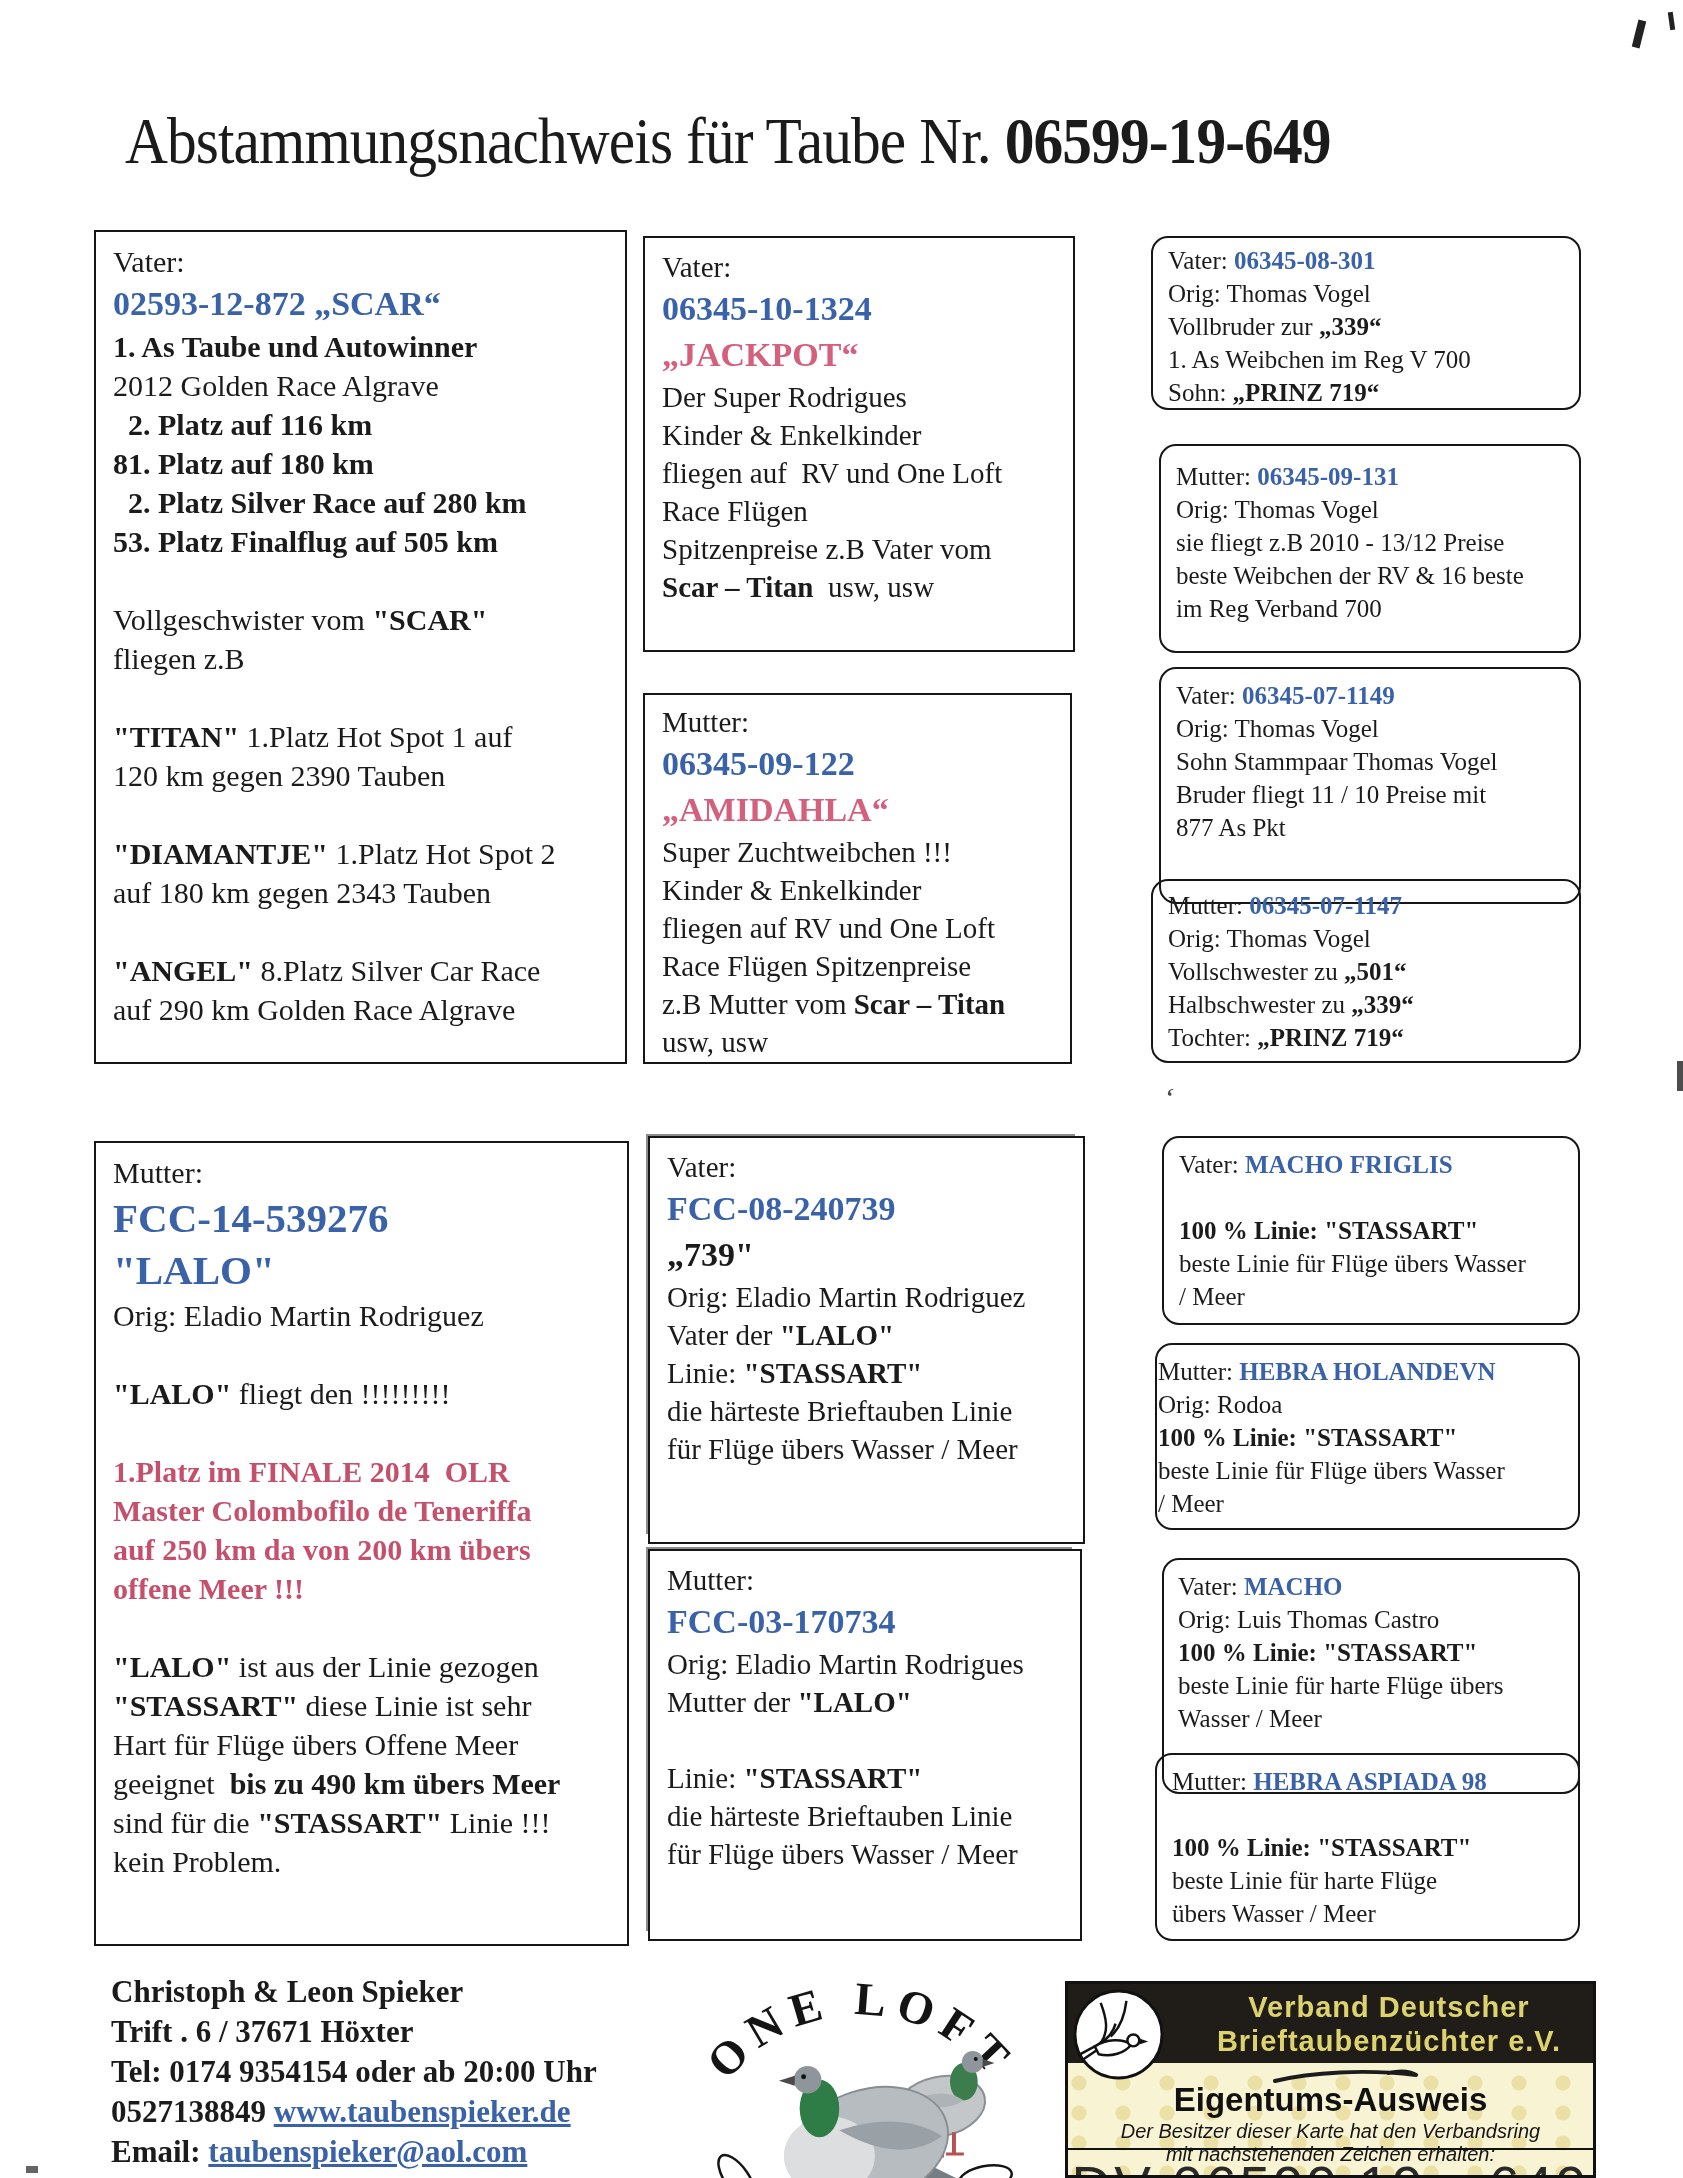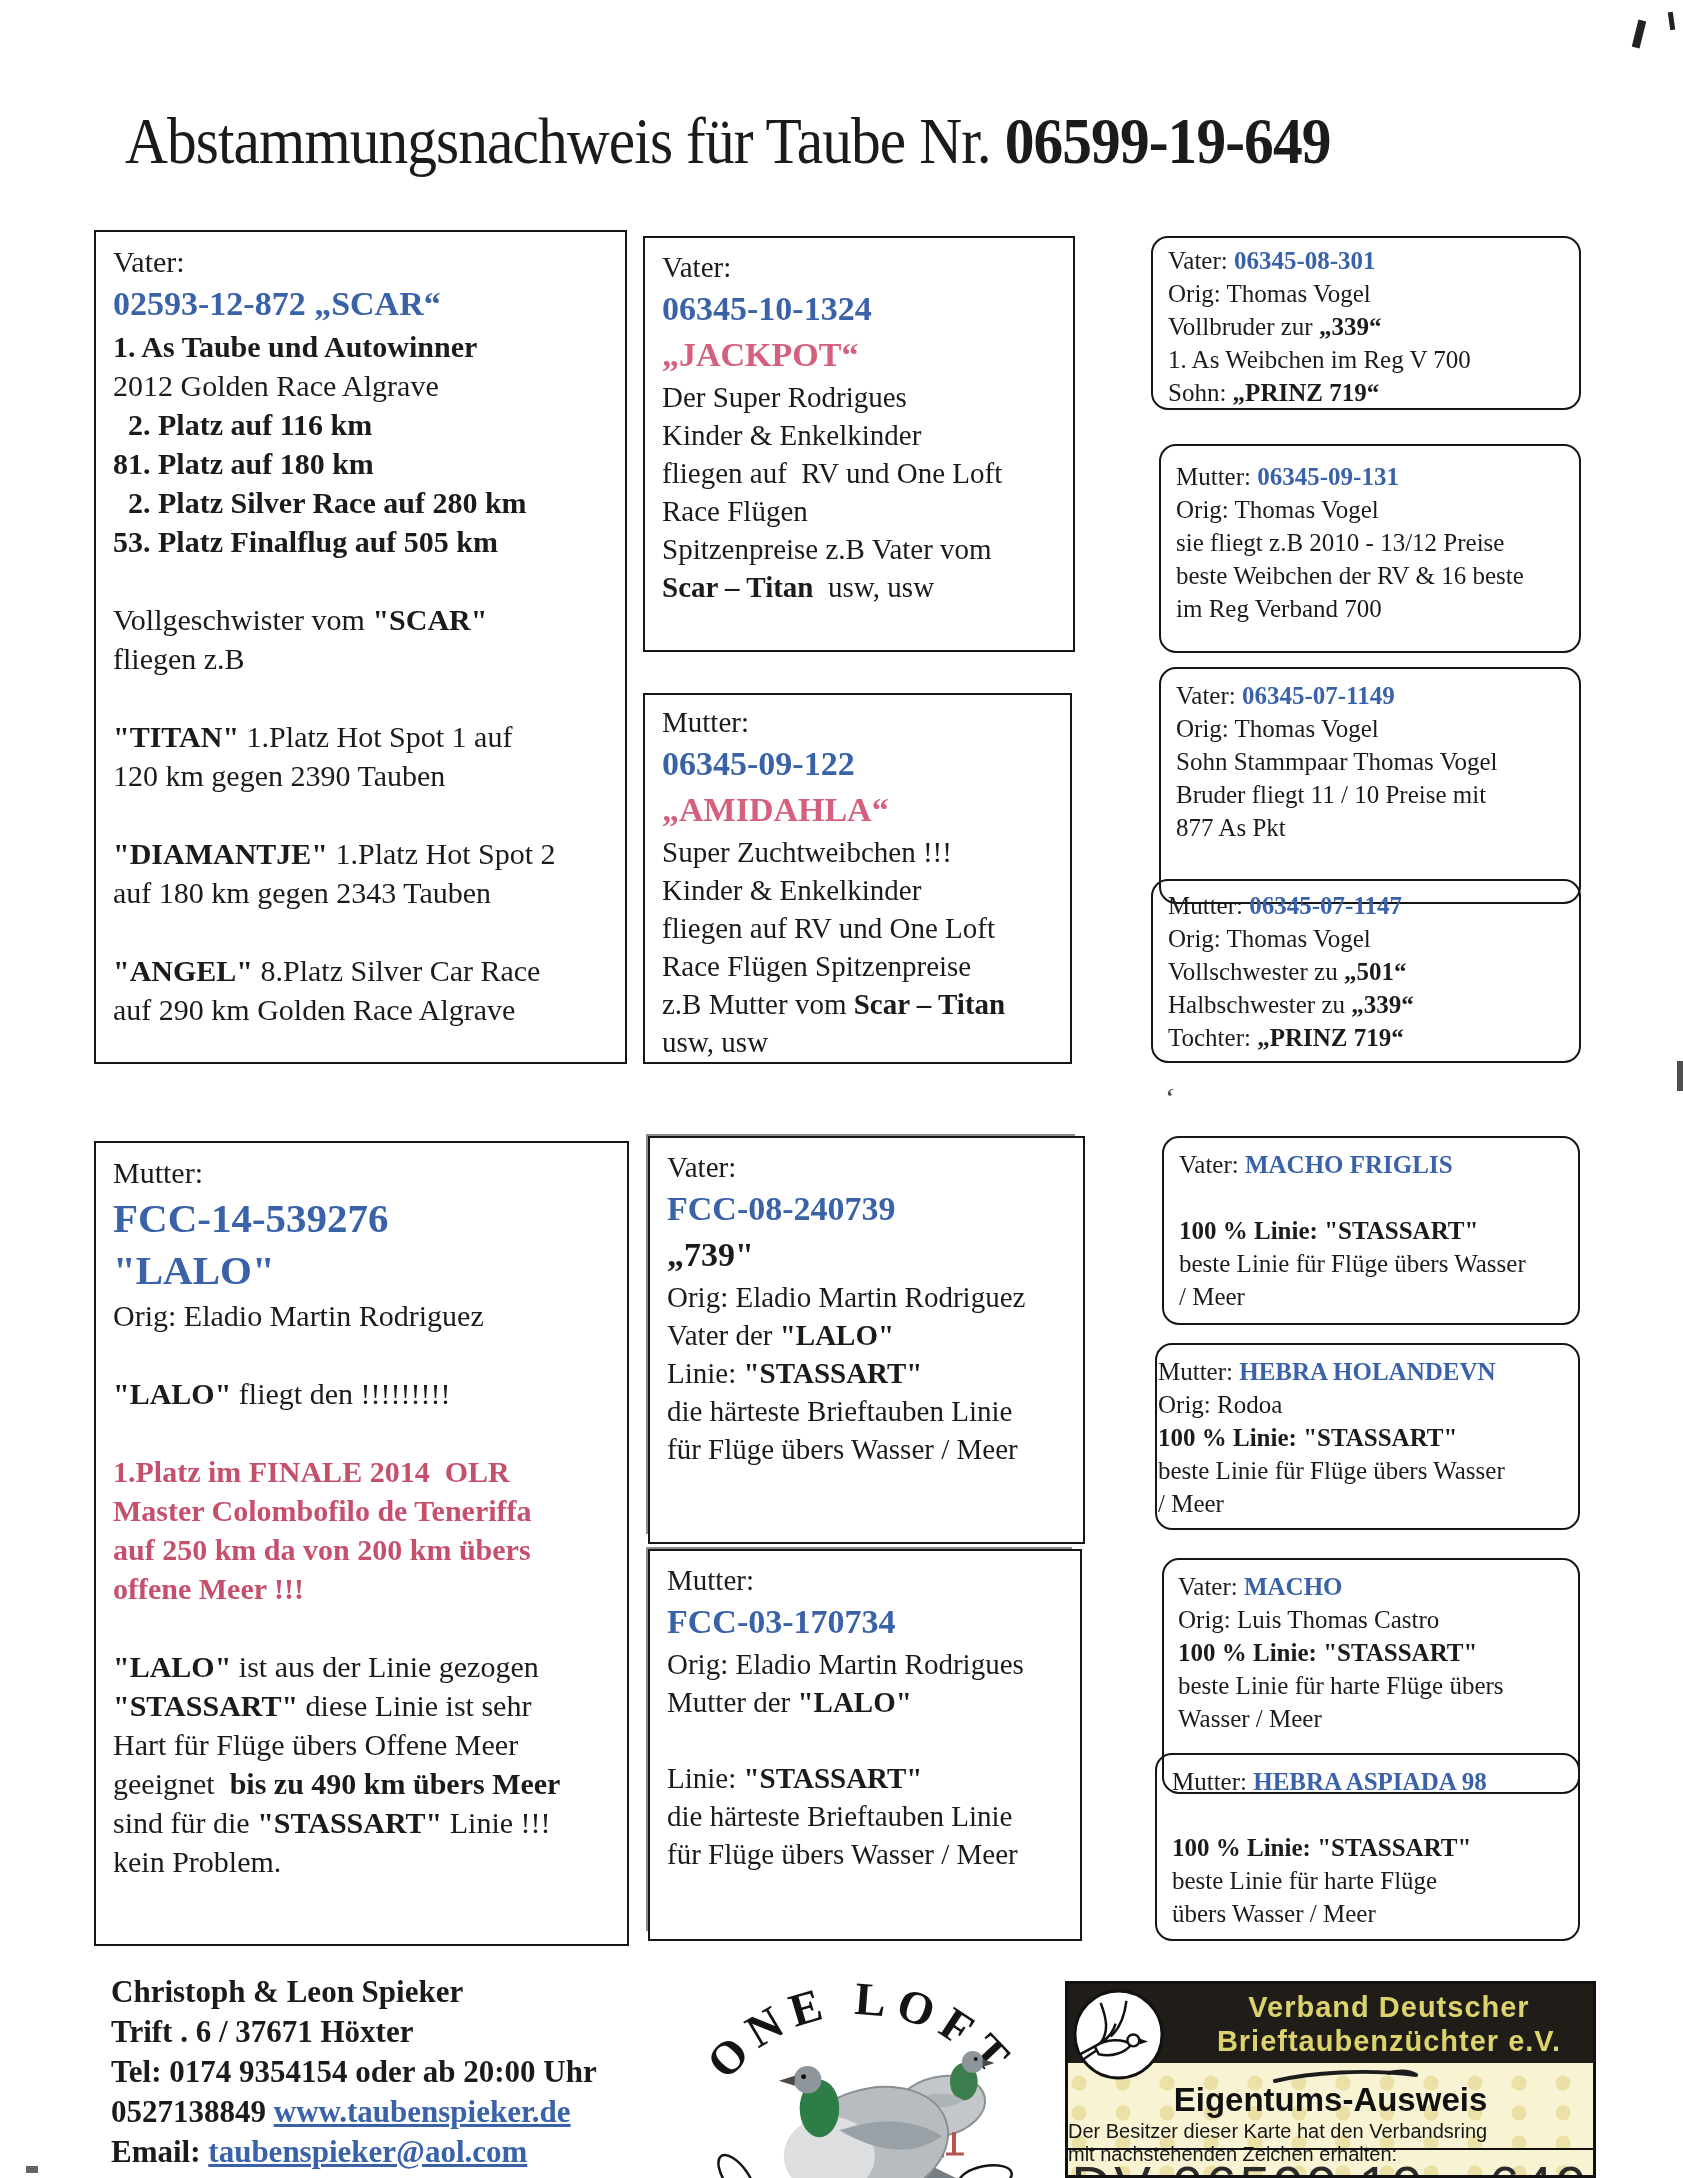--- a/index.html
+++ b/index.html
@@ -45,21 +45,21 @@
   
   #card{position:absolute;left:1065px;top:1981px;width:531px;height:197px;border:3px solid #111;
         box-sizing:border-box;overflow:hidden;background-color:#f8f3d3;
         background-image:radial-gradient(circle at 11px 9px, rgba(219,202,110,.45) 7px, rgba(219,202,110,0) 8px);
         background-size:44px 30px;font-family:"Liberation Sans",sans-serif;}
   #card-header{position:absolute;left:0;top:0;right:0;height:79px;background:#201d19;
                display:flex;flex-direction:column;justify-content:center;padding-left:117px;box-sizing:border-box;}
   #card-header .hline{color:#ddd36e;font-size:29px;line-height:34px;font-weight:700;letter-spacing:1px;text-align:center;}
   #card-badge{position:absolute;left:3px;top:3px;width:95px;height:95px;z-index:3;}
   #card-title{position:absolute;top:97px;left:0;right:0;text-align:center;font-weight:700;font-size:33px;color:#111;}
-  #card-sub{position:absolute;top:136px;left:0;right:0;font-size:20px;line-height:23px;color:#151515;}
+  #card-sub{position:absolute;top:136px;left:0;right:0;text-align:center;font-size:20px;line-height:23px;color:#151515;font-style:italic;}
   #card-divider{position:absolute;top:164px;left:0;right:0;border-top:2px solid #111;}
   #card-ring{position:absolute;top:170px;left:0;right:0;display:flex;justify-content:center;gap:63px;
              font-size:55px;letter-spacing:3px;color:#2a2a2a;}
   #card-scribble{position:absolute;top:83px;left:203px;z-index:2;}
   
   .speck{position:absolute;background:#222;}
   #speck1{left:1635px;top:20px;width:8px;height:28px;transform:rotate(14deg);}
   #speck2{left:1669px;top:12px;width:5px;height:18px;transform:rotate(-8deg);}
   #speck3{left:1677px;top:1061px;width:6px;height:30px;opacity:.8;}
   #speck4{left:26px;top:2166px;width:12px;height:7px;opacity:.7;}

